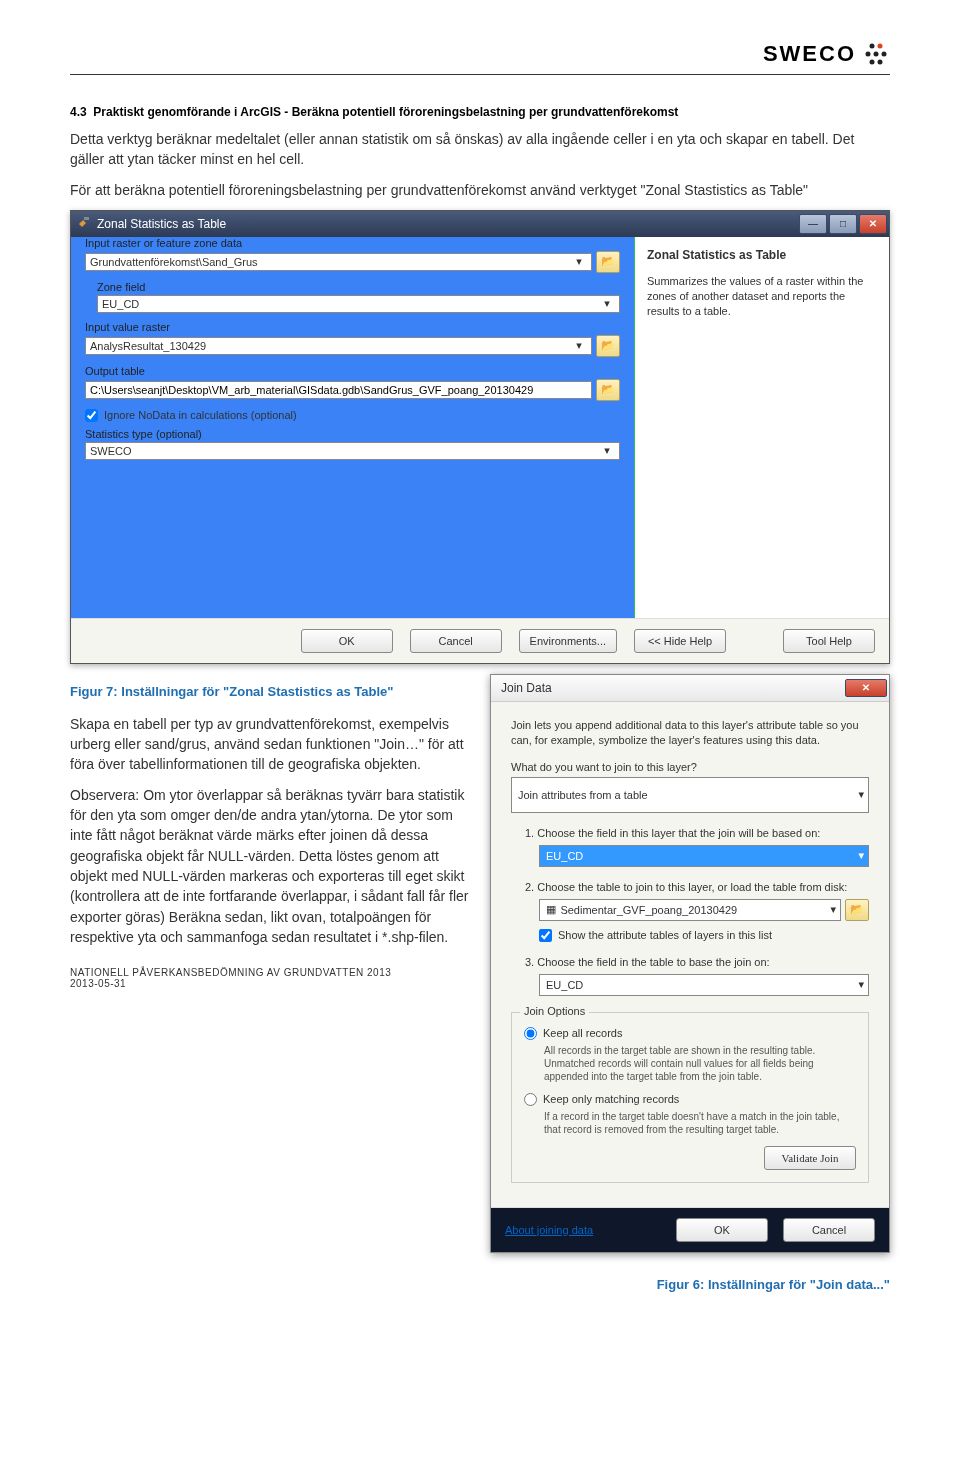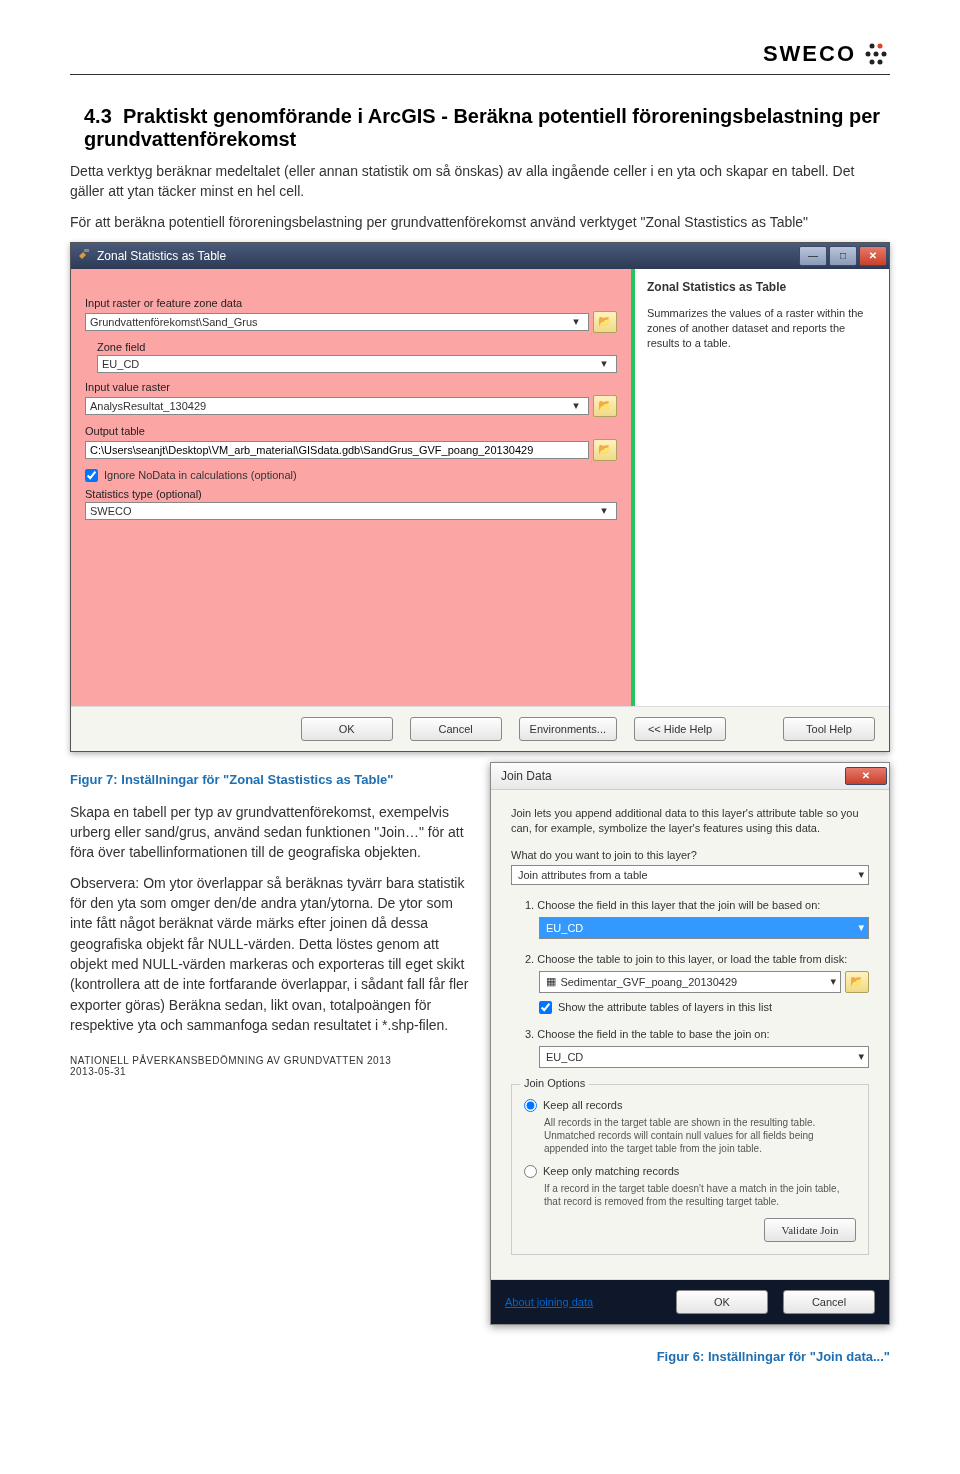--- a/index.html
+++ b/index.html
@@ -24,24 +24,24 @@
   }
   .logo-text {
     font-size: 22px;
     font-weight: bold;
     letter-spacing: 2px;
     color: #000;
     margin-right: 6px;
   }
   .logo-icon svg { display: block; }
   h2.section-title {
-    font-size: 20px;
+    font-size: 12px;
     font-weight: bold;
     color: #000;
-    margin: 30px 0 10px 14px;
+    margin: 30px 0 10px 0;
   }
   .body-text {
     font-size: 14px;
     line-height: 1.45;
     margin: 0 0 10px 0;
   }
   .caption {
     font-size: 13px;
     font-weight: bold;
     color: #1F6FB2;
@@ -93,23 +93,23 @@
     border: 1px solid #3a4a66;
     border-radius: 2px;
     background: linear-gradient(to bottom, #b8c5da, #8a9bb8);
     display: flex; align-items: center; justify-content: center;
     font-size: 10px; color: #222;
   }
   .win-btn.close { background: linear-gradient(to bottom, #e67a6a, #c9402a); color: #fff; font-weight: bold; }
   .zonal-body { display: flex; }
   .zonal-form {
     flex: 1;
-    background: #fca5a5;
-    padding: 28px 14px;
-    border-right: 4px solid #22c55e;
+    background: #3b82f6;
+    padding: 0 14px;
+    border-right: 1px solid #22c55e;
   }
   .zonal-help {
     width: 230px;
     background: #fff;
     padding: 10px 12px;
     font-size: 11px;
     line-height: 1.4;
   }
   .zonal-help h4 { margin: 0 0 10px 0; font-size: 12px; font-weight: bold; }
   .form-row { margin-bottom: 8px; }
@@ -173,21 +173,21 @@
     justify-content: space-between;
     padding: 0 2px 0 10px;
     font-size: 12px;
     color: #333;
   }
   .join-body { padding: 16px 20px 14px 20px; }
   .join-intro { font-size: 11px; line-height: 1.4; margin-bottom: 12px; }
   .join-q { font-size: 11px; margin-bottom: 4px; }
   .join-select {
     width: 100%;
-    height: 20px;
+    height: 36px;
     border: 1px solid #888;
     background: #fff;
     display: flex;
     align-items: center;
     justify-content: space-between;
     padding: 0 4px 0 6px;
     font-size: 11px;
     box-sizing: border-box;
   }
   .join-step { margin: 14px 0 6px 14px; font-size: 11px; }

